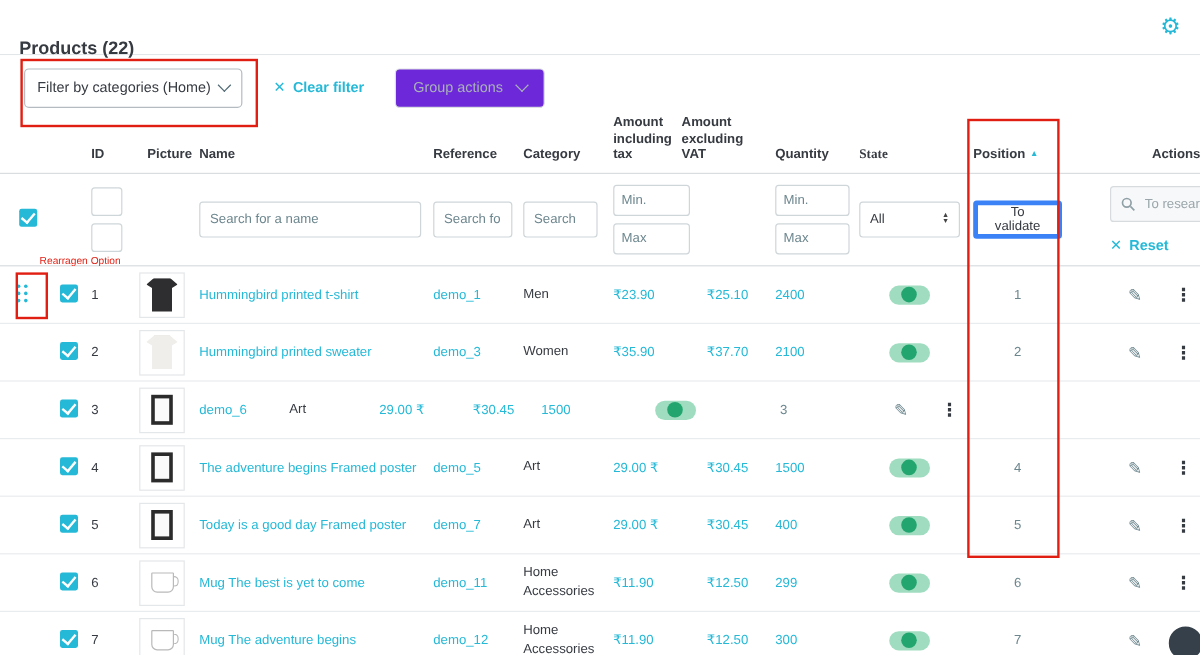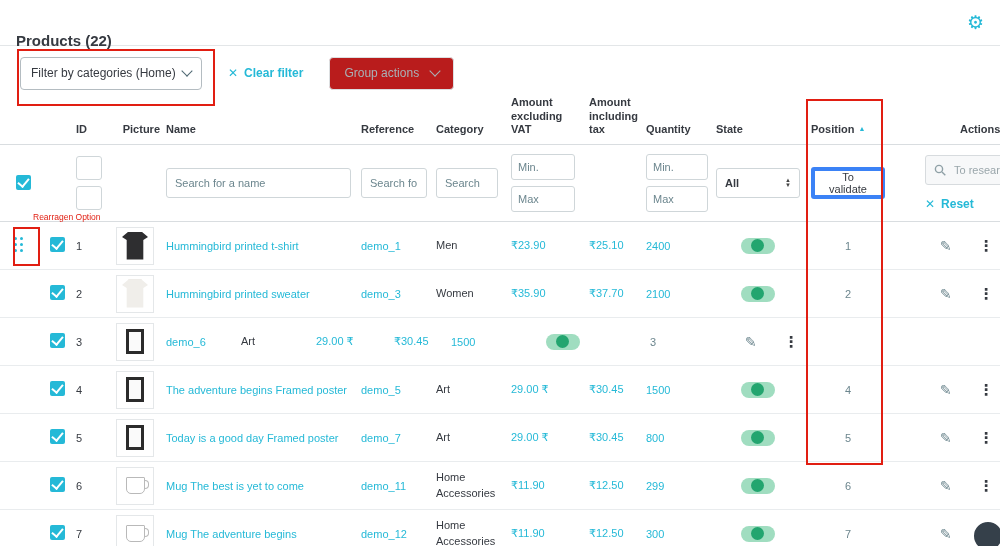--- a/index.html
+++ b/index.html
@@ -14,21 +14,21 @@
   .gear{color:#25b9d7;font-size:19px;line-height:1;cursor:pointer;}
   
   .filterbar{height:54px;display:flex;align-items:center;padding:0 20px;gap:26px;background:#fff;box-sizing:border-box;}
   .catfilter{width:182px;height:33px;border:1px solid #b4bcc1;border-radius:4px;display:flex;
     align-items:center;justify-content:space-between;padding:0 10px;font-size:12px;background:#fff;box-sizing:border-box;cursor:pointer;}
   .chev{width:7px;height:7px;border-right:1.5px solid #4e6872;border-bottom:1.5px solid #4e6872;
     transform:rotate(45deg);margin-top:-4px;flex:none;}
   .clearfilter{color:#25b9d7;font-weight:bold;font-size:12px;display:flex;gap:6px;align-items:center;cursor:pointer;}
   .xmark{color:#25b9d7;font-weight:bold;font-size:12px;}
   .groupactions{height:33px;border:1px solid #dcdfe1;border-radius:4px;color:#a9b2b7;display:flex;
-    align-items:center;gap:12px;padding:0 14px;font-size:12px;background:#b91c1c;box-sizing:border-box;}
+    align-items:center;gap:12px;padding:0 14px;font-size:12px;background:#6d28d9;box-sizing:border-box;}
   .groupactions .chev{border-color:#a9b2b7;}
   
   .table{width:1060px;}
   .hrow{display:flex;align-items:flex-end;height:45px;border-bottom:1px solid #d9dde0;
     padding-bottom:7px;box-sizing:border-box;}
   .hcell{font-weight:bold;font-size:11px;padding-left:6px;box-sizing:border-box;line-height:1.25;flex:none;}
   .frow{display:flex;align-items:center;height:77px;border-bottom:1px solid #d9dde0;box-sizing:border-box;}
   .trow{display:flex;align-items:center;height:48px;border-bottom:1px solid #e9ecee;box-sizing:border-box;}
   .cell{padding-left:6px;box-sizing:border-box;flex:none;}
   .col-first{width:70px;}
@@ -132,24 +132,24 @@
 
 <div class="table">
 
   <div class="hrow">
     <div class="hcell col-first"></div>
     <div class="hcell col-id">ID</div>
     <div class="hcell col-pic">Picture</div>
     <div class="hcell col-name">Name</div>
     <div class="hcell col-ref">Reference</div>
     <div class="hcell col-cat">Category</div>
+    <div class="hcell col-incl">Amount including tax</div>
     <div class="hcell col-excl">Amount excluding VAT</div>
-    <div class="hcell col-incl">Amount including tax</div>
     <div class="hcell col-qty">Quantity</div>
-    <div class="hcell col-state" style="justify-content:flex-start;padding-left:6px;">State</div>
+    <div class="hcell col-state" style="justify-content:flex-start;padding-left:6px;font-family:Liberation Serif, serif;">State</div>
     <div class="hcell col-pos" style="text-align:left;color:#363a41;">
       <span>Position</span><span class="sort-arrow">▲</span>
     </div>
     <div class="hcell col-actions h-actions">Actions</div>
   </div>
 
   <div class="frow">
     <div class="cell col-first" style="padding-left:16px;">
       <span class="cbx"></span>
     </div>
@@ -175,21 +175,21 @@
         <input class="inp mm" placeholder="Max" style="">
       </div>
     </div>
     <div class="cell col-incl"></div>
     <div class="cell col-qty">
       <div class="stack">
         <input class="inp mm qmm" placeholder="Min." style="">
         <input class="inp mm qmm" placeholder="Max" style="">
       </div>
     </div>
-    <div class="cell col-state" style="justify-content:flex-start;padding-left:6px;font-weight:bold;">
+    <div class="cell col-state" style="justify-content:flex-start;padding-left:6px;">
       <div class="selectbox">
         <span>All</span>
         <span class="updown">
             <span>▲</span>
             <span>▼</span>
           </span>
       </div>
     </div>
     <div class="cell col-pos" style="text-align:left;">
       <button class="validate-btn">To validate</button>
@@ -450,21 +450,21 @@
     <div class="cell col-cat">
       <span>Art</span>
     </div>
     <div class="cell col-excl">
       <a class="link">29.00 ₹</a>
     </div>
     <div class="cell col-incl">
       <a class="link">₹30.45</a>
     </div>
     <div class="cell col-qty">
-      <a class="link">800</a>
+      <a class="link">400</a>
     </div>
     <div class="cell col-state">
       <span class="toggle">
             <i class="knob"></i>
           </span>
     </div>
     <div class="cell col-pos">
       <span>5</span>
     </div>
     <div class="cell col-actions" style="padding-left:0;">

